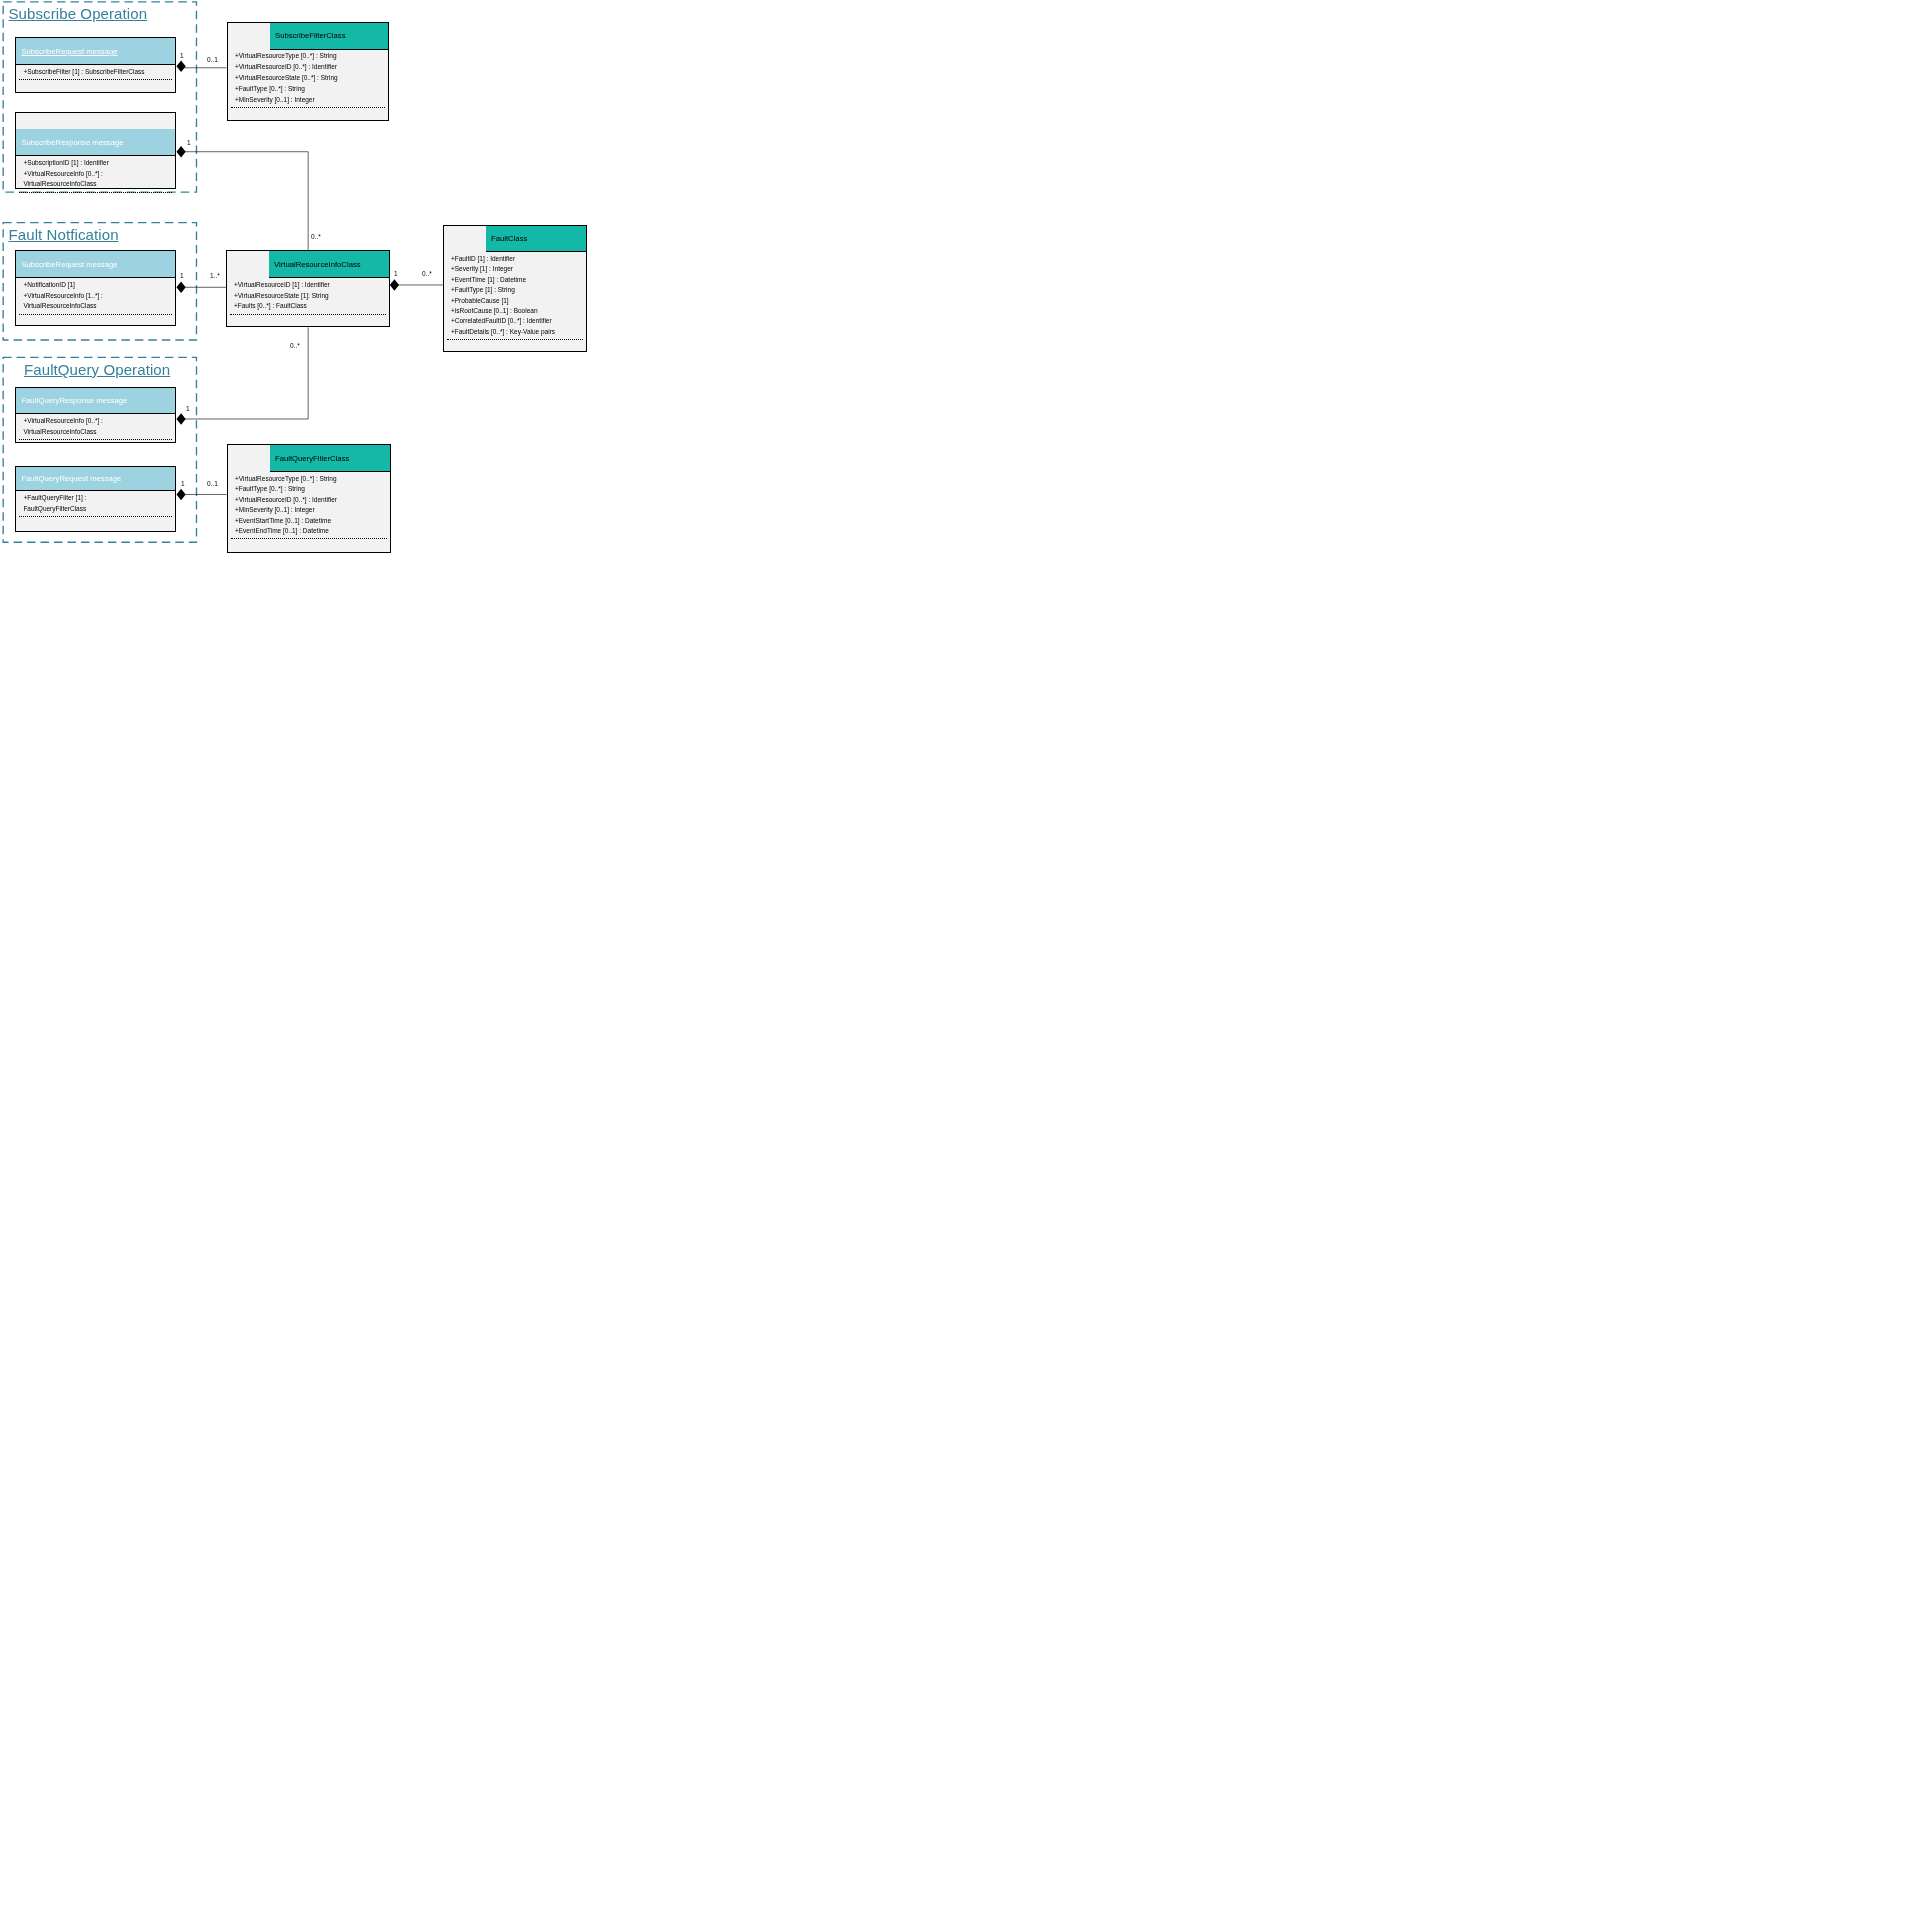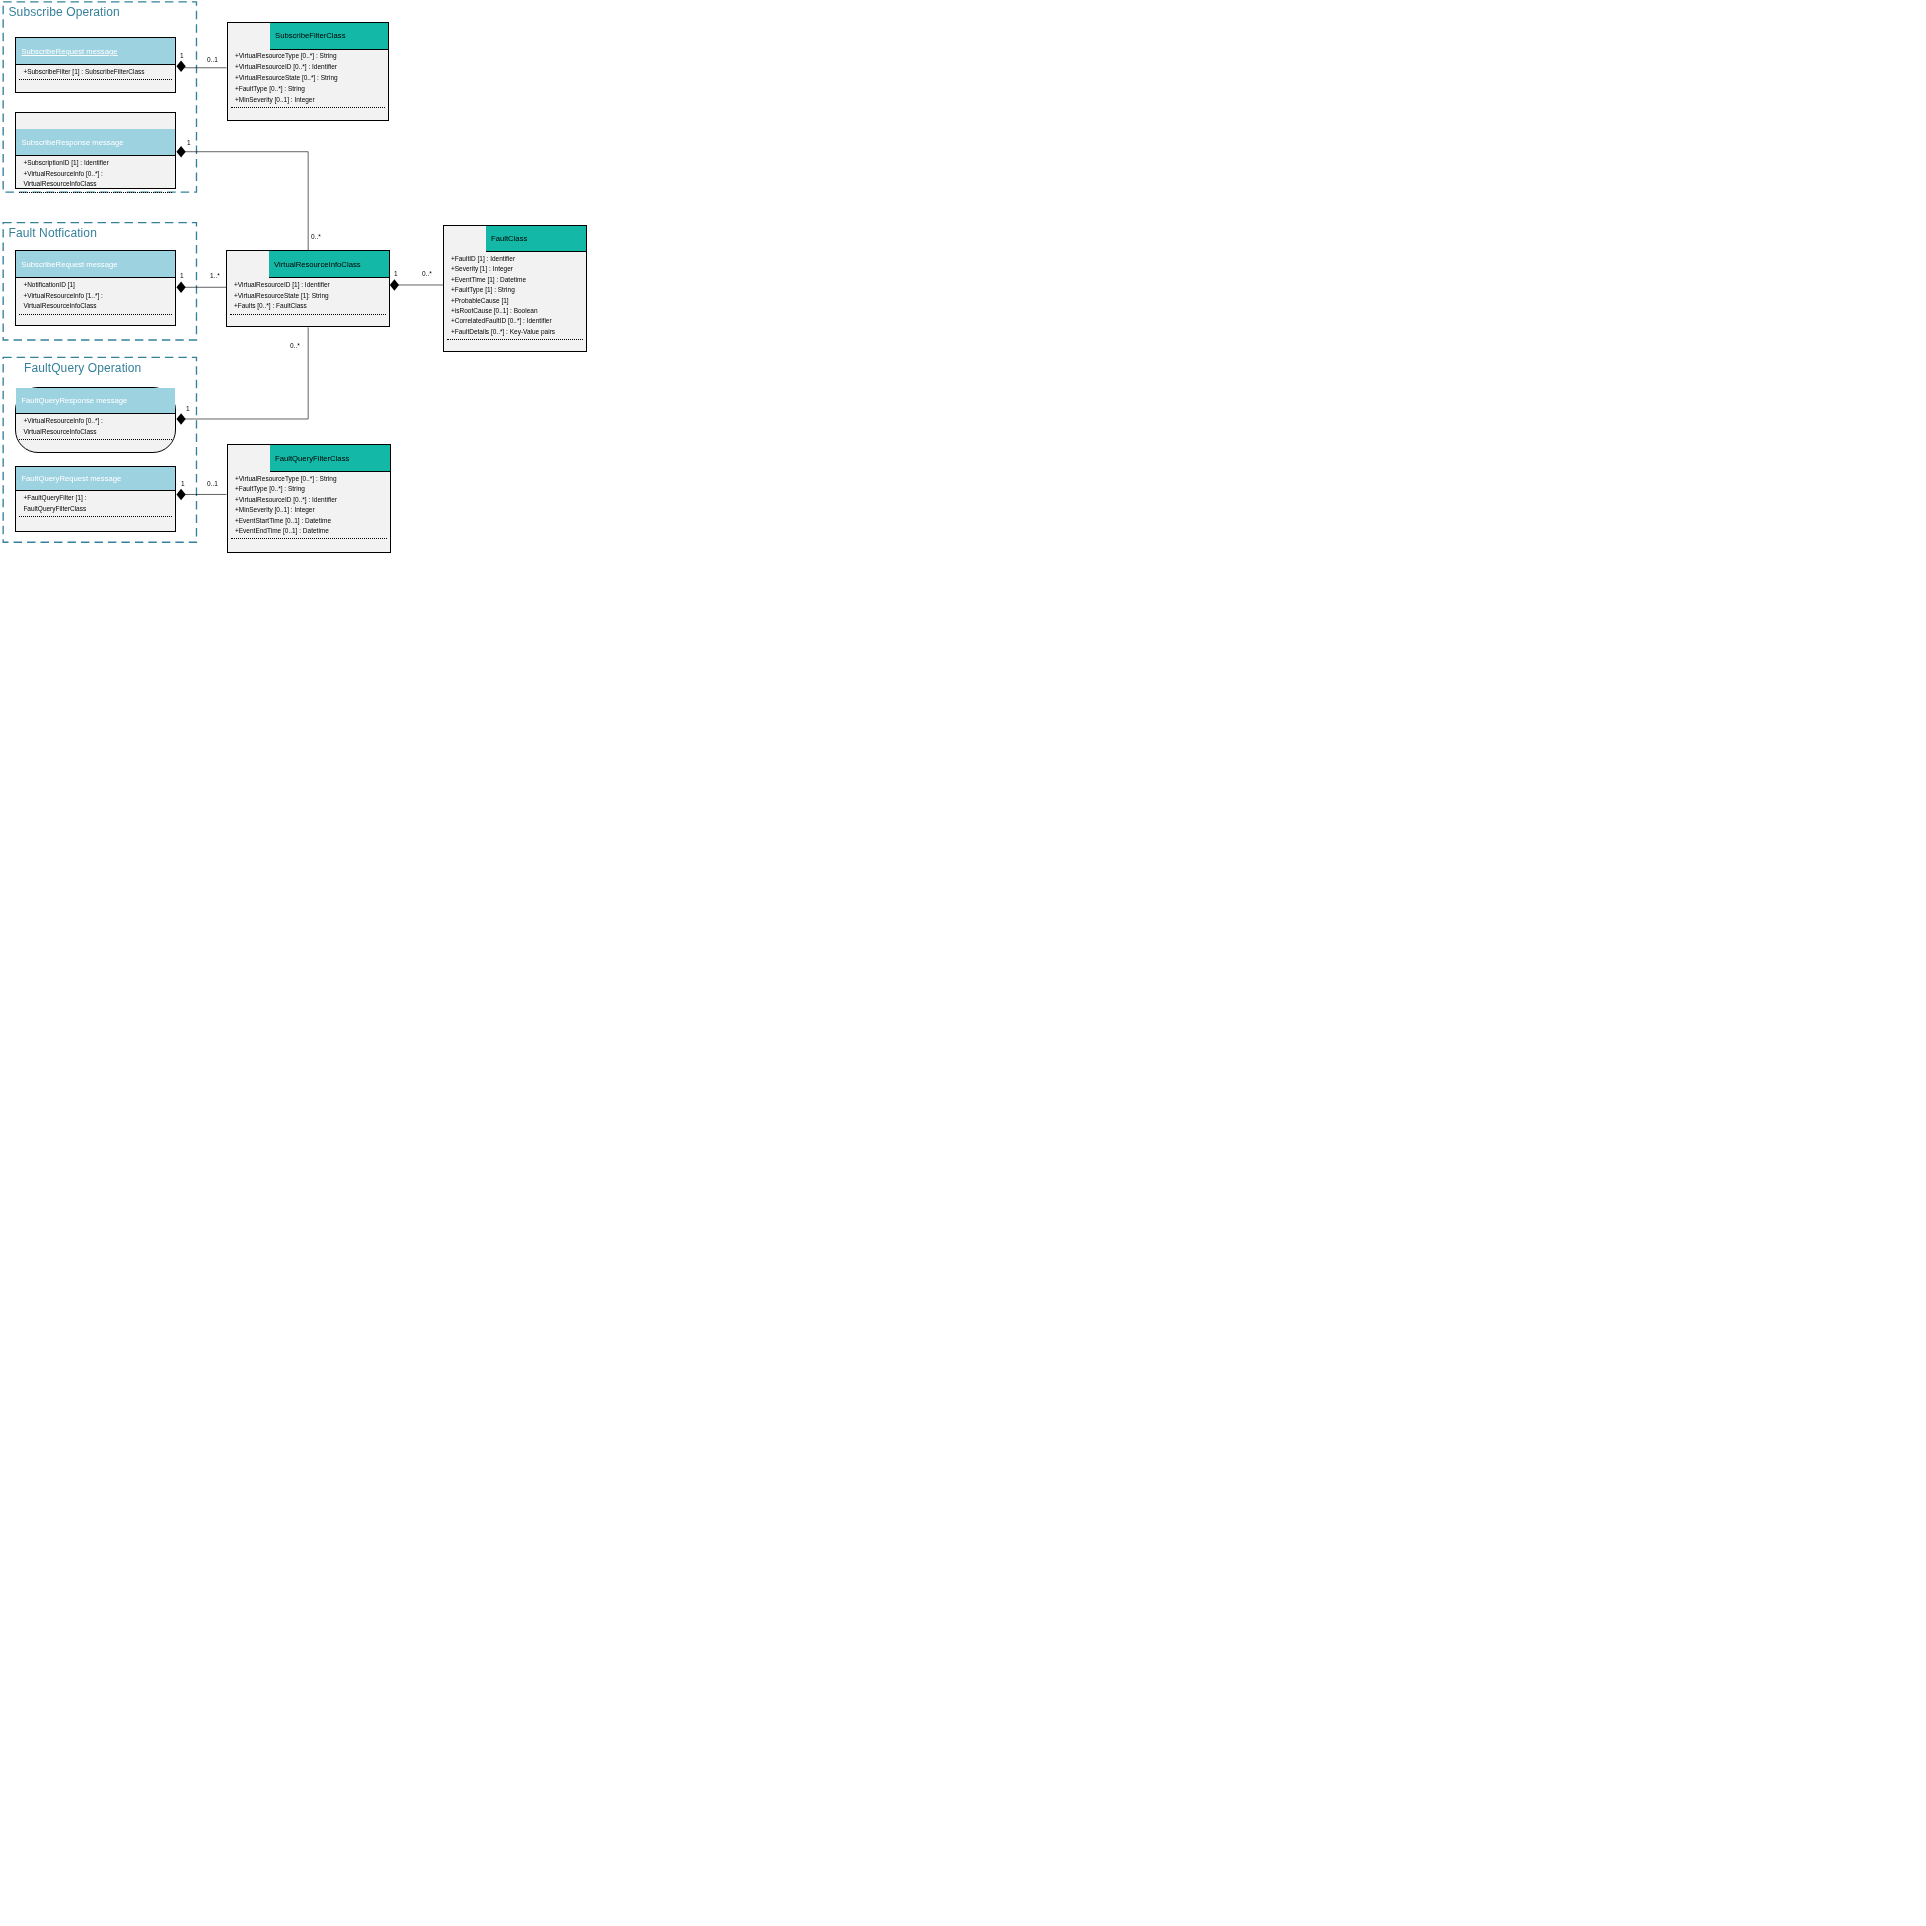--- a/index.html
+++ b/index.html
@@ -1,19 +1,19 @@
 <!DOCTYPE html>
 <html style="font-size:6.2px"><head>
 <meta charset="utf-8">
 <style>
   html,body { margin:0; padding:0; background:#ffffff; }
   body { font-family:"Liberation Sans", sans-serif; }
   .canvas { position:relative; width:604px; height:553px; background:#ffffff; overflow:hidden; }
   svg.layer { position:absolute; left:0; top:0; width:604px; height:553px; }
-  .group-title { position:absolute; color:#35819b; font-size:12px; letter-spacing:0.1px; }
+  .group-title { position:absolute; color:#35819b; font-size:15px; letter-spacing:0.1px;text-decoration:underline; }
   .uml-class { position:absolute; background:#f2f2f2; border:0.8px solid #000; box-sizing:border-box;
                display:flex; flex-direction:column; }
   .hdr { border-bottom:1.2px solid #000; display:flex; align-items:center; padding-left:5px;
          font-size:7.7px; box-sizing:border-box; flex:0 0 auto; overflow:hidden; white-space:nowrap; }
   .hdr.msg { background:#9dd2e0; color:#ffffff; }
   .hdr.cls { background:#14b8a6; color:#000000;margin-left:42px; }
   .cbody { flex:1 1 auto; display:flex; flex-direction:column; padding:1.9px 3.1px 0 3.1px; min-height:0; }
   .attrs { font-size:6.5px; line-height:10.8px; color:#000; padding-left:3.9px; white-space:nowrap; }
   .sep { border-top:1px dotted #000; margin-top:1.5px; flex:0 0 auto; }
   .mult { position:absolute; font-size:6.5px; color:#000; white-space:nowrap; }
@@ -118,21 +118,21 @@
           <div>+FaultType [1] : String</div>
           <div>+ProbableCause [1]</div>
           <div>+isRootCause [0..1] : Boolean</div>
           <div>+CorrelatedFaultID [0..*] : Identifier</div>
           <div>+FaultDetails [0..*] : Key-Value pairs</div>
         </div>
       <div class="sep"></div>
     </div>
   </div>
 
-  <div class="uml-class" style="left:15.4px; top:387px; width:161px; height:66px;border-radius:23px;">
+  <div class="uml-class" style="left:15.4px; top:387px; width:161px; height:56px;">
     <div class="hdr msg" style="height:26px;">FaultQueryResponse message</div>
     <div class="cbody">
       <div class="attrs">
           <div>+VirtualResourceInfo [0..*] :</div>
           <div>VirtualResourceInfoClass</div>
         </div>
       <div class="sep"></div>
     </div>
   </div>
 

